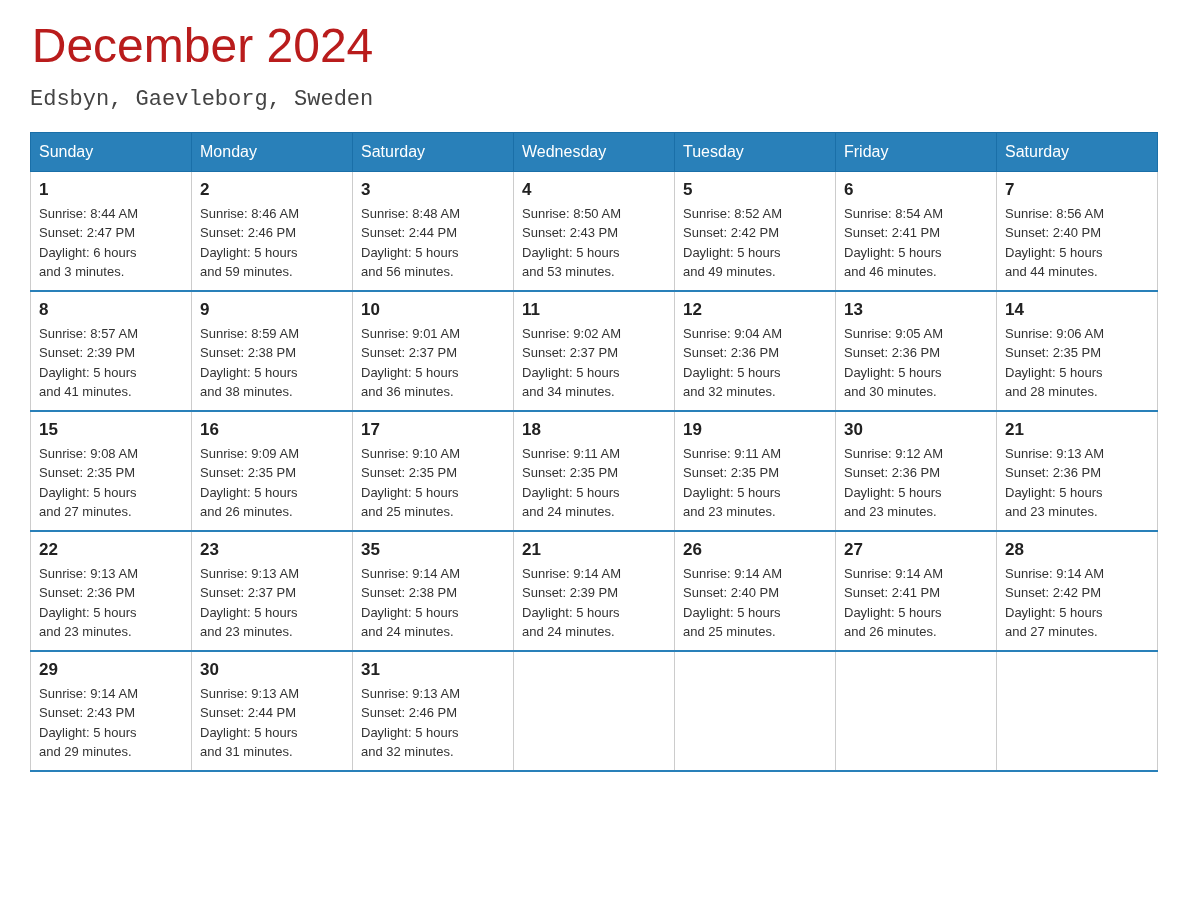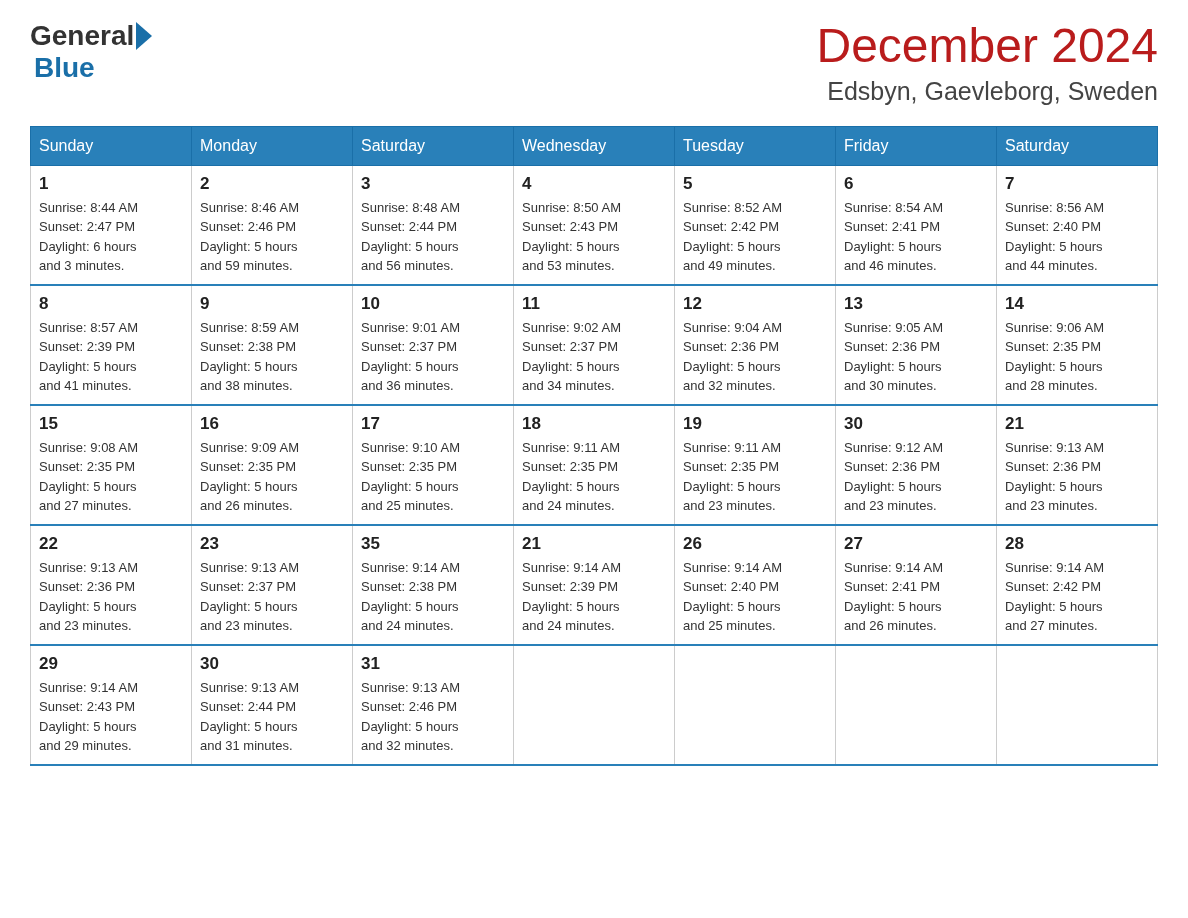--- a/index.html
+++ b/index.html
@@ -48,23 +48,24 @@
     .title-section {
       text-align: right;
     }
     .calendar-title {
       font-size: 48px;
       font-weight: normal;
       color: #b91c1c;
       line-height: 1.1;
     }
     .calendar-subtitle {
-      font-size: 25px;
+      font-size: 22px;
       color: #444;
-      margin-top: 4px;
+      margin-top: 14px;
+      font-family: Liberation Mono, monospace;
     }
     table {
       width: 100%;
       border-collapse: collapse;
       table-layout: fixed;
       border-radius: 9px;
     }
     thead th {
       background-color: #2980b9;
       color: #fff;
@@ -95,27 +96,20 @@
       border-bottom: 2px solid #2980b9;
     }
     tbody td.empty {
       background: #fff;
     }
   </style>
 </head>
 <body>
 
 <div class="header">
-  <div class="logo-wrapper">
-    <div class="logo-top">
-      <span class="logo-text-general">General</span>
-      <span class="logo-arrow"></span>
-    </div>
-    <span class="logo-text-blue">Blue</span>
-  </div>
   <div class="title-section">
     <div class="calendar-title">December 2024</div>
     <div class="calendar-subtitle">Edsbyn, Gaevleborg, Sweden</div>
   </div>
 </div>
 
 <table>
   <thead>
     <tr>
       <th>Sunday</th>

